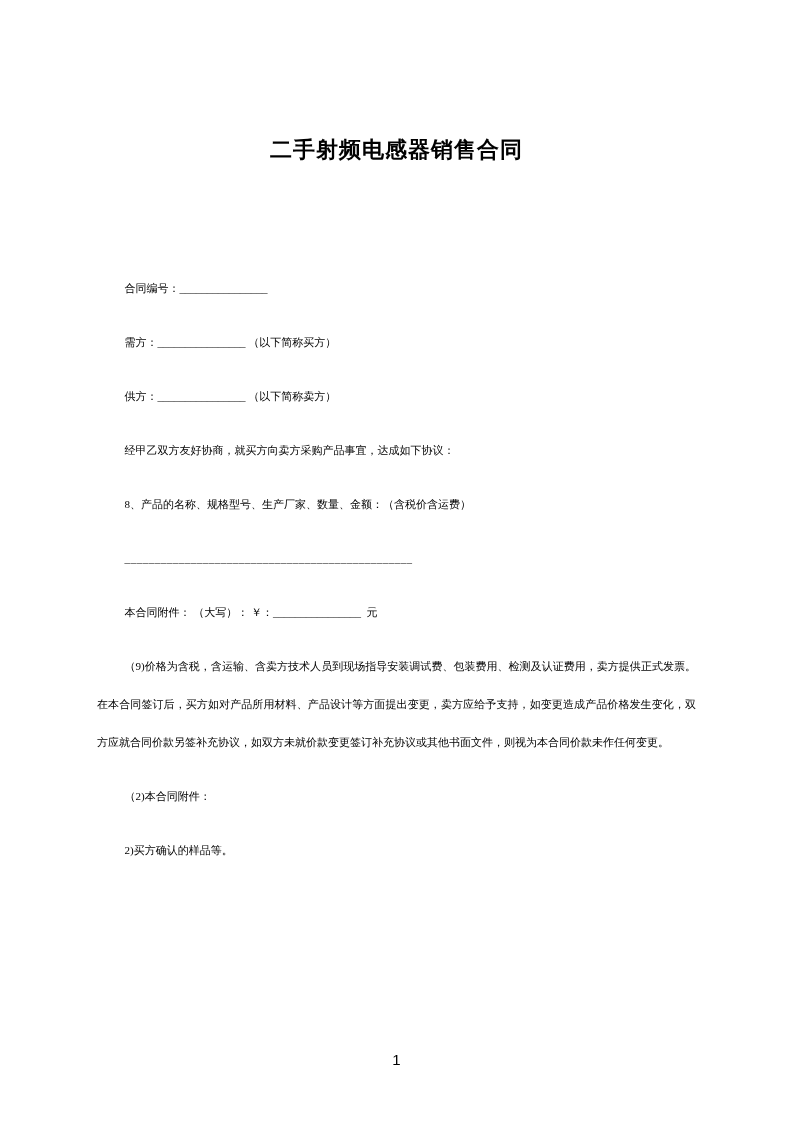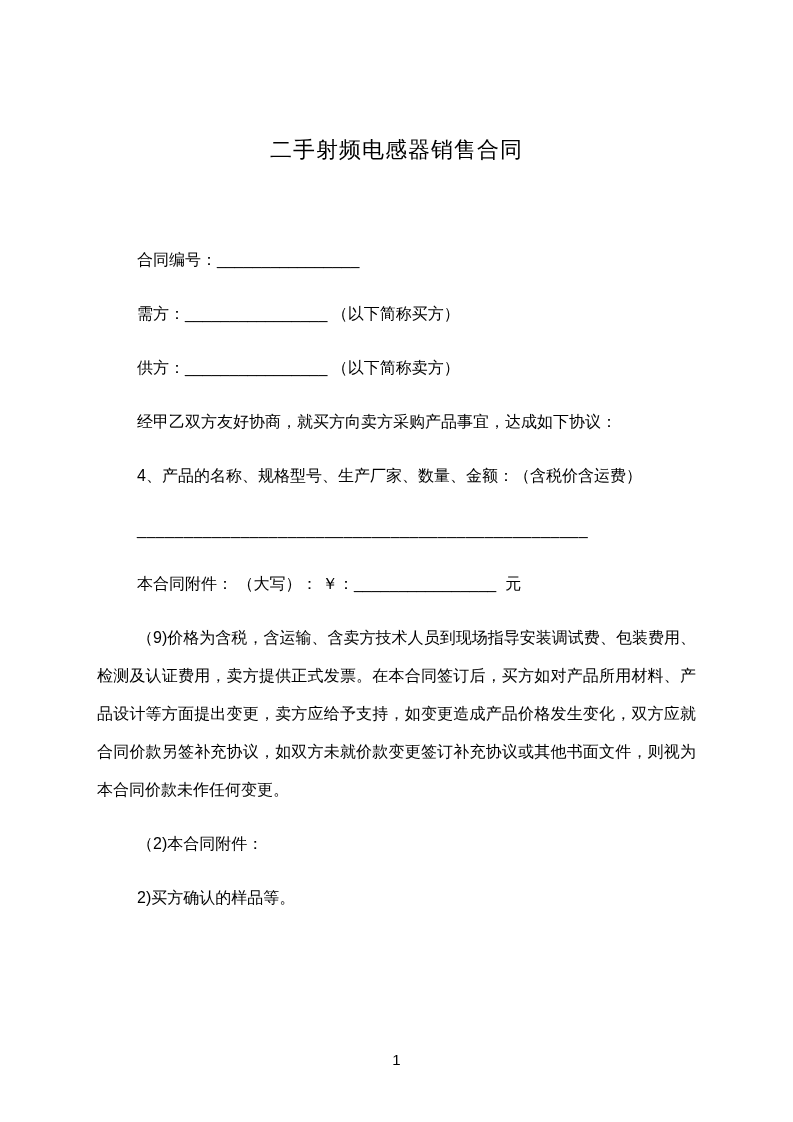--- a/index.html
+++ b/index.html
@@ -14,34 +14,35 @@
     height: 1122px;
     margin: 0 auto;
     background: #ffffff;
     overflow: hidden;
   }
   .content {
     padding: 135px 97px 0 97px;
   }
   .title {
     font-size: 22px;
-    font-weight: normal;
+    font-weight: bold;
     text-align: center;
     line-height: 30px;
-    margin-bottom: 76px;
+    margin-bottom: 104px;
     letter-spacing: 1px;
   }
   .para {
-    font-size: 16px;
+    font-size: 11px;
     line-height: 38px;
     margin-bottom: 16px;
     text-indent: 2.5em;
     text-align: justify;
     word-break: break-all;
     white-space: pre-wrap;
+    font-family: Liberation Serif, serif;
   }
   .para.bold { font-weight: bold; }
   .blank-line {
     letter-spacing: 0.5px;
     overflow: hidden;
     white-space: nowrap;
   }
   .page-number {
     position: absolute;
     left: 0;
@@ -62,21 +63,21 @@
 
     <p class="para">合同编号：________________</p>
 
     <p class="para">需方：________________ （以下简称买方）</p>
 
     <p class="para">供方：________________ （以下简称卖方）</p>
 
     <p class="para">经甲乙双方友好协商，就买方向卖方采购产品事宜，达成如下协议：</p>
 
 
-    <p class="para">4、产品的名称、规格型号、生产厂家、数量、金额：（含税价含运费）</p>
+    <p class="para">8、产品的名称、规格型号、生产厂家、数量、金额：（含税价含运费）</p>
 
     <p class="para blank-line">________________________________________________</p>
 
     <p class="para">本合同附件： （大写）： ￥：________________  元</p>
 
     <p class="para">（9)价格为含税，含运输、含卖方技术人员到现场指导安装调试费、包装费用、检测及认证费用，卖方提供正式发票。在本合同签订后，买方如对产品所用材料、产品设计等方面提出变更，卖方应给予支持，如变更造成产品价格发生变化，双方应就合同价款另签补充协议，如双方未就价款变更签订补充协议或其他书面文件，则视为本合同价款未作任何变更。</p>
 
     <p class="para">（2)本合同附件：</p>
 
 

